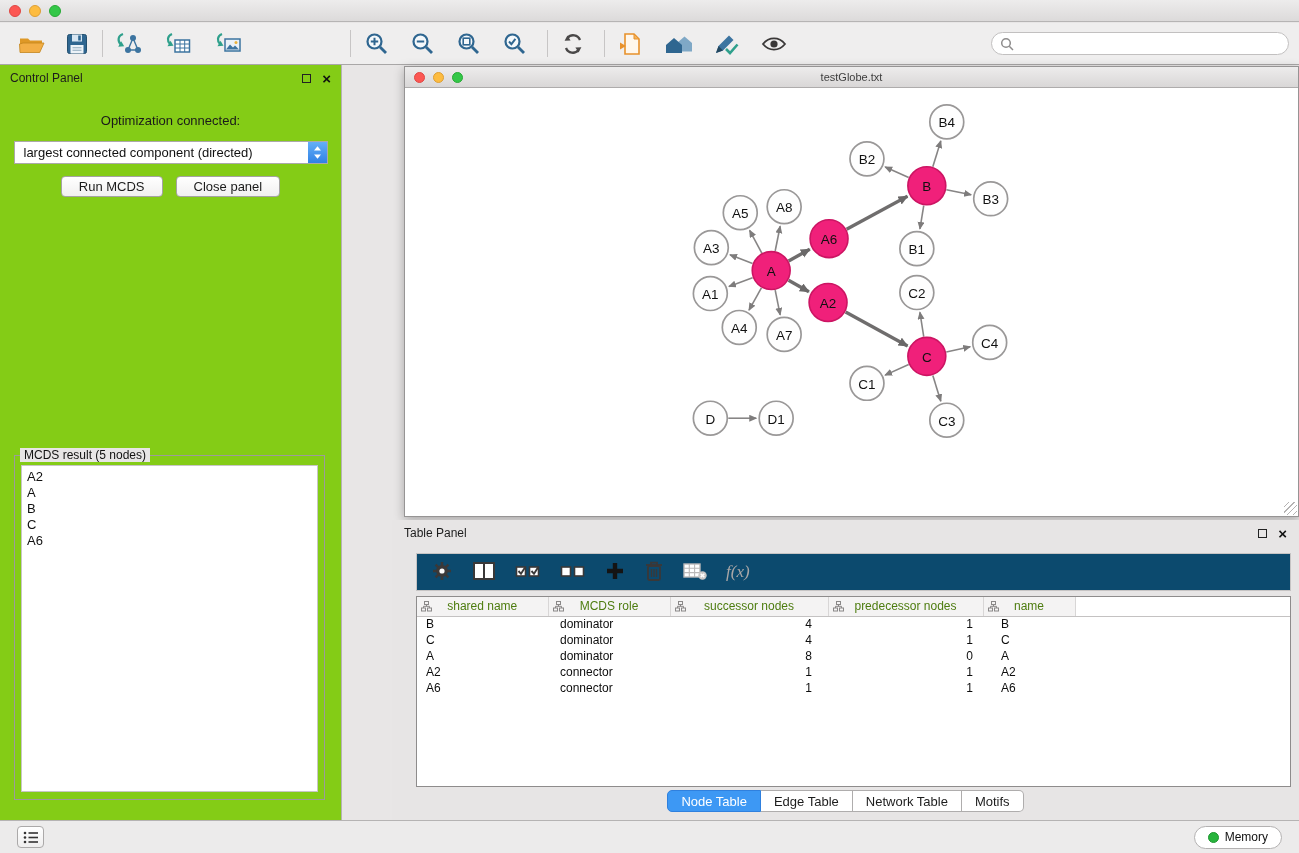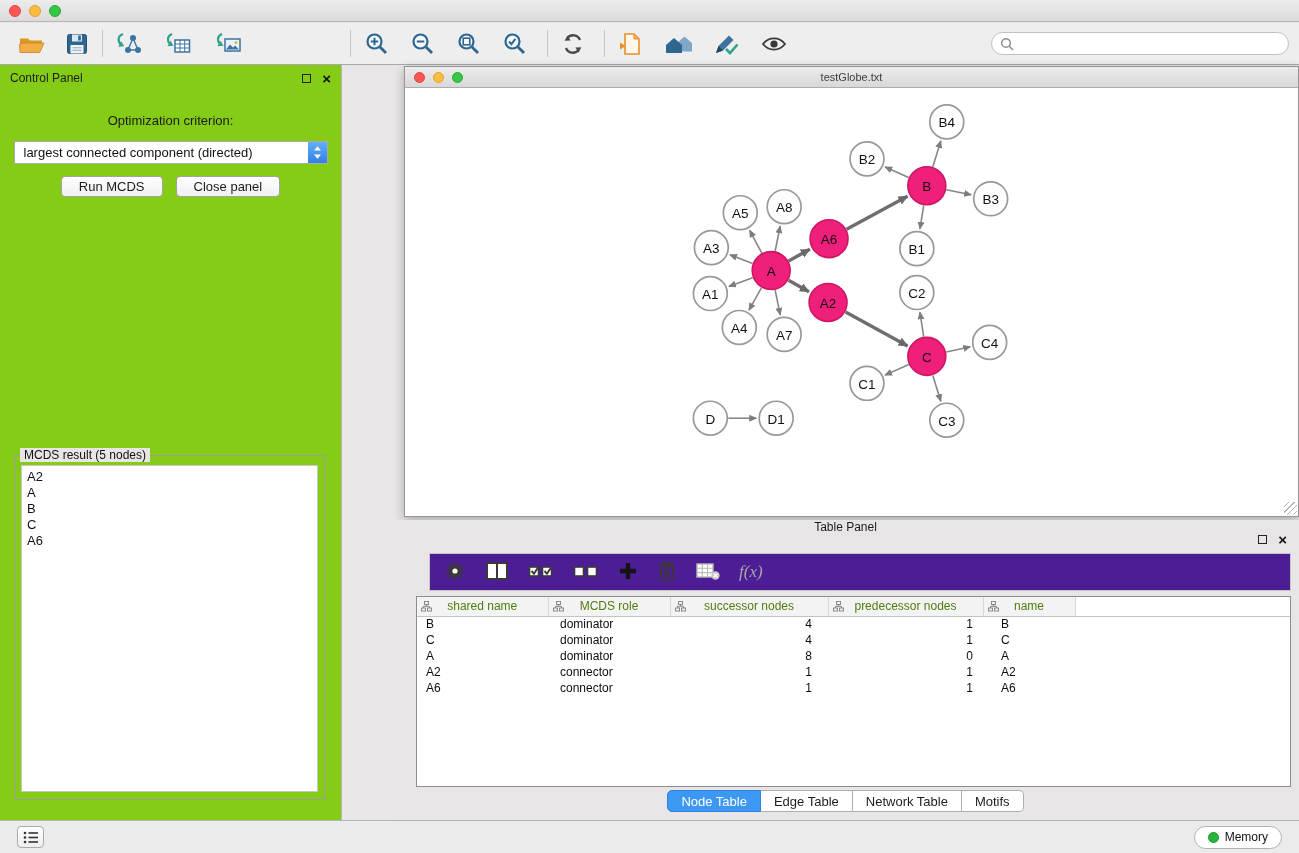--- a/index.html
+++ b/index.html
@@ -77,23 +77,23 @@
   .edge.thick { stroke:#6F6D6D; stroke-width:3.4; }
   .node { fill:#FEFEFE; stroke:#9A9898; stroke-width:1.7; }
   .node.hl { fill:#F0207A; stroke:#CC1563; stroke-width:1.6; }
   .node-label { font-family:"Liberation Sans",sans-serif; font-size:13.5px; fill:#111;
     text-anchor:middle; dominant-baseline:central; }
   .resize-corner { position:absolute; right:1px; bottom:1px; width:13px; height:13px;
     background:repeating-linear-gradient(135deg, transparent 0 3px, #B5B3B3 3px 4px); }
 
   
   #table-panel { position:absolute; left:392px; right:0; top:520px; bottom:33px; background:#E7E5E5; }
-  .tp-header { height:26px; display:flex; align-items:center; padding:0 12px; font-size:12px; color:#1c1c1c;flex-direction:column; }
-  .tp-toolbar { position:absolute; left:24px; right:8px; top:33px; height:38px; background:#4c1d95;
-    border:1px solid #C6C4C4; display:flex; align-items:center; gap:19px; padding:0 14px;margin-left:13px; }
+  .tp-header { height:26px; display:flex; align-items:center; padding:0 12px; font-size:12px; color:#1c1c1c; }
+  .tp-toolbar { position:absolute; left:24px; right:8px; top:33px; height:38px; background:#0c4a6e;
+    border:1px solid #C6C4C4; display:flex; align-items:center; gap:19px; padding:0 14px; }
   .fx { font-family:"Liberation Serif",serif; font-style:italic; font-size:17px; color:#A9A7A7; }
   .tp-table-wrap { position:absolute; left:24px; right:8px; top:76px; height:191px; background:#fff;
     border:1px solid #8E8C8C; overflow:hidden; }
   #node-table { border-collapse:collapse; table-layout:fixed; font-size:12px; width:100%; }
   #node-table th { position:relative; background:#F4F3F3; border-right:1px solid #D8D6D6;
     border-bottom:1px solid #C4C2C2; font-weight:normal; height:19px; text-align:center;
     color:#4d7c0f; overflow:hidden; white-space:nowrap; }
   #node-table th.filler { background:#fff; border-right:none; }
   #node-table th .col-ico { position:absolute; left:4px; top:4px; }
   #node-table td { height:16px; white-space:nowrap; overflow:hidden; color:#0d0d0d; }
@@ -253,21 +253,21 @@
   </div>
 
   <div id="control-panel">
     <div class="panel-header">
       <span>Control Panel</span>
       <span class="panel-controls">
         <span class="float-sq"></span>
         <span class="close-x">×</span>
       </span>
     </div>
-    <div class="opt-label">Optimization criterion:</div>
+    <div class="opt-label">Optimization connected:</div>
     <div class="dropdown">
       <span>largest connected component (directed)</span>
       <span class="dd-stepper">
         <svg width="9" height="15" viewBox="0 0 9 15">
             <path d="M4.5 1.2 L8 5.6 H1z" fill="#fff"></path>
             <path d="M4.5 13.8 L1 9.4 h7z" fill="#fff"></path>
           </svg>
       </span>
     </div>
     <div class="btn-row">

